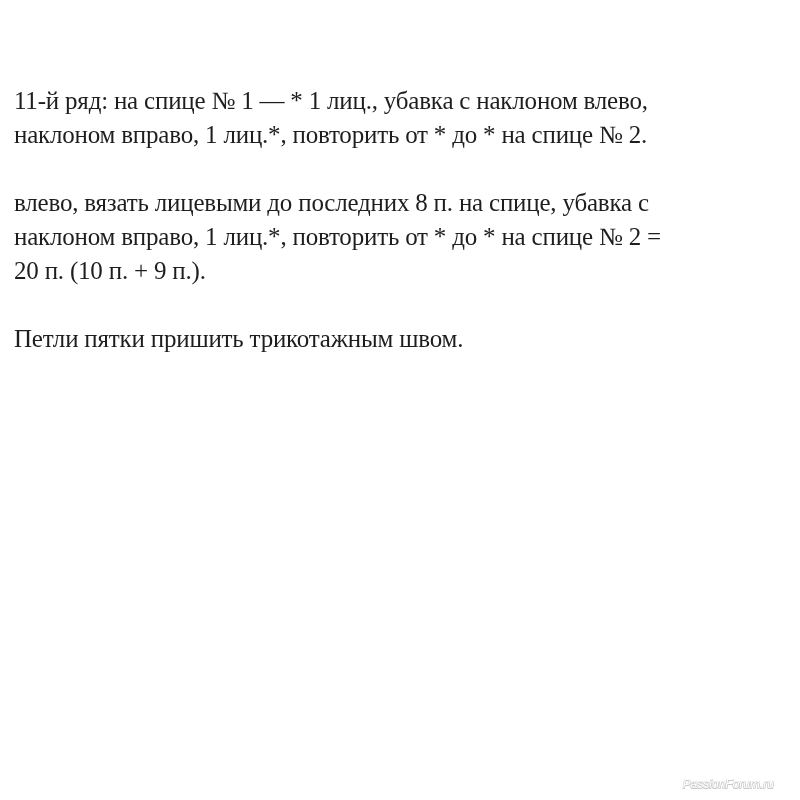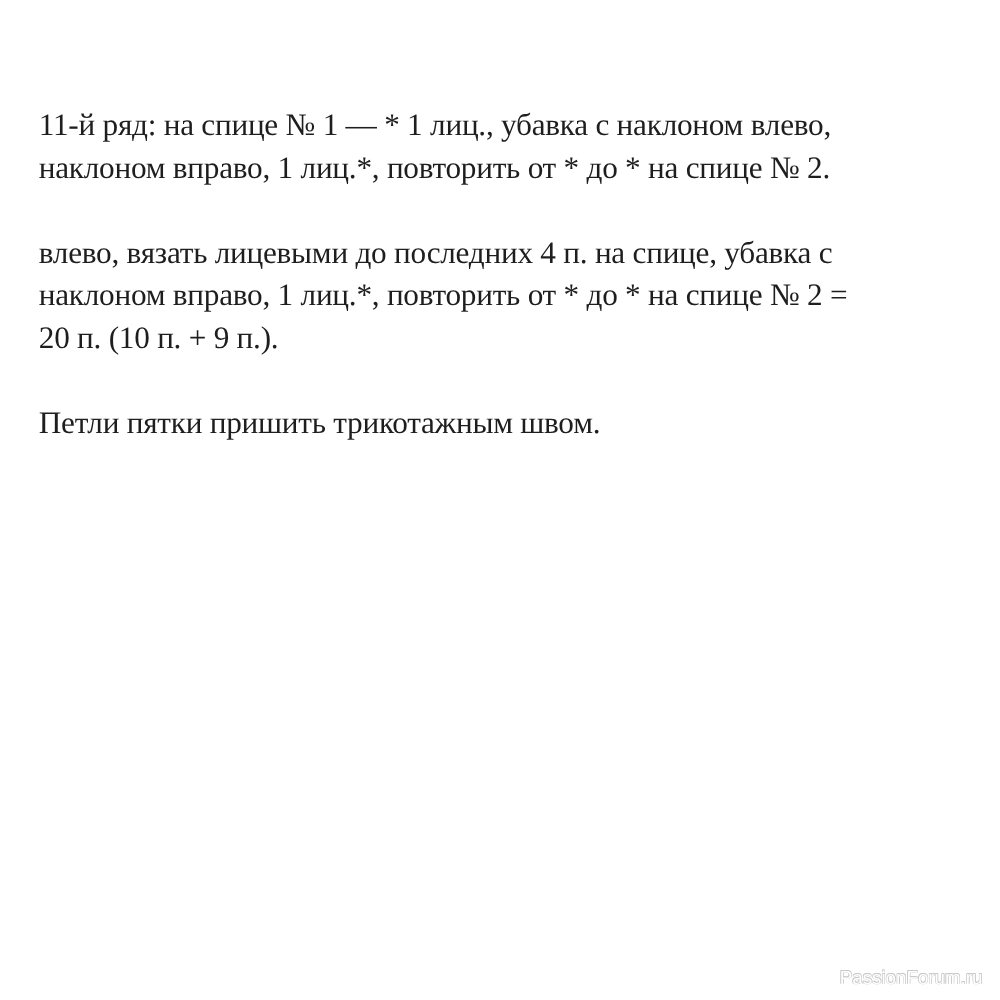--- a/index.html
+++ b/index.html
@@ -8,60 +8,61 @@
       background: #ffffff;
     }
     body {
       width: 800px;
       height: 800px;
       position: relative;
       overflow: hidden;
     }
     .page {
       position: absolute;
-      left: 31px;
+      left: 14px;
       top: 84px;
       width: 740px;
       font-family: "Liberation Serif", "DejaVu Serif", serif;
       font-size: 25px;
       line-height: 34px;
       color: #1e1e1e;
       letter-spacing: -0.2px;
     }
     .para {
       margin: 0 0 34px 0;
     }
     .line {
       display: block;
       white-space: nowrap;
     }
     .watermark {
       position: absolute;
-      right: 14px;
+      right: 26px;
       bottom: 9px;
       font-family: "Liberation Sans", "DejaVu Sans", sans-serif;
-      font-size: 15px;
+      font-size: 12px;
       color: #ffffff;
       text-shadow:
         -0.5px -0.5px 0 #c8c8c8,
          0.5px -0.5px 0 #c8c8c8,
         -0.5px  0.5px 0 #c8c8c8,
          0.5px  0.5px 0 #c8c8c8;
+      font-style: italic;
     }
   </style>
 </head>
 <body>
 
 <div class="page">
   <p class="para">
     <span class="line">11-й ряд: на спице № 1 — * 1 лиц., убавка с наклоном влево,</span>
     <span class="line">наклоном вправо, 1 лиц.*, повторить от * до * на спице № 2.</span>
   </p>
   <p class="para">
-    <span class="line">влево, вязать лицевыми до последних 4 п. на спице, убавка с</span>
+    <span class="line">влево, вязать лицевыми до последних 8 п. на спице, убавка с</span>
     <span class="line">наклоном вправо, 1 лиц.*, повторить от * до * на спице № 2 =</span>
     <span class="line">20 п. (10 п. + 9 п.).</span>
   </p>
   <p class="para">
     <span class="line">Петли пятки пришить трикотажным швом.</span>
   </p>
 </div>
 
 <div class="watermark">PassionForum.ru</div>
 

